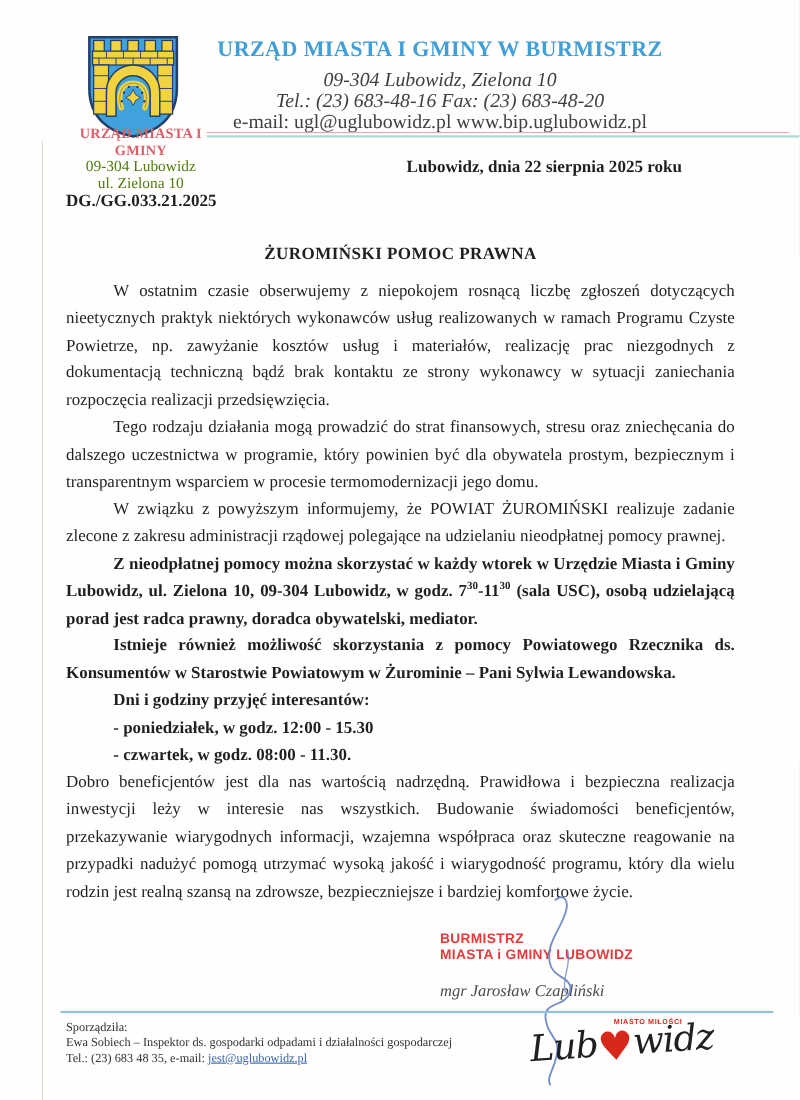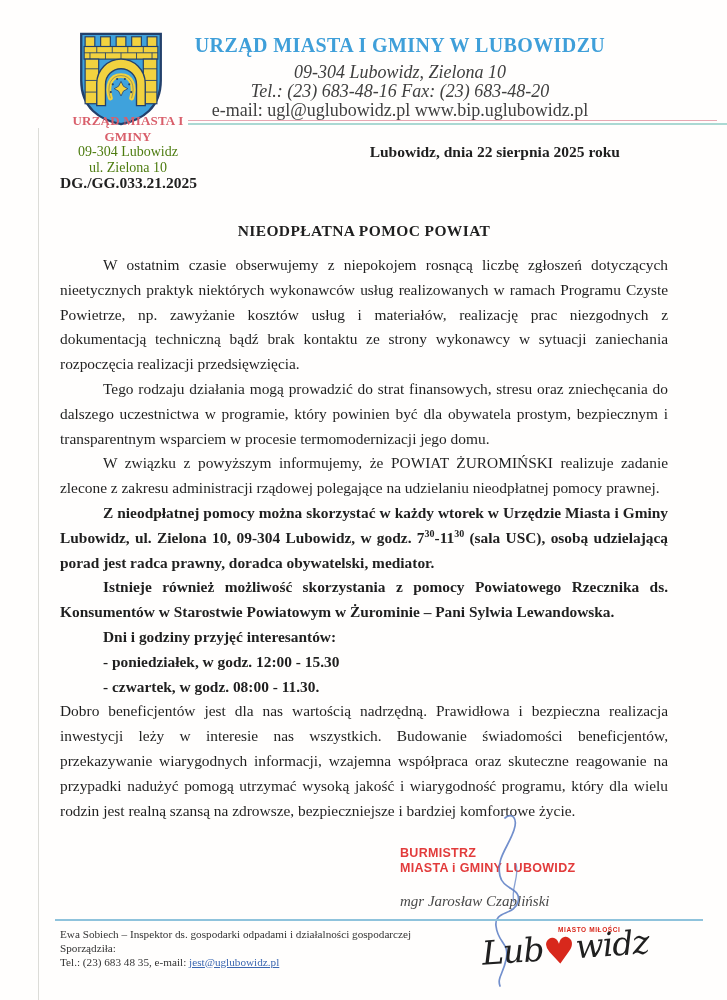--- a/index.html
+++ b/index.html
@@ -107,40 +107,40 @@
       <circle cx="49" cy="50.5" r="1.1"></circle>
         <circle cx="53.5" cy="56" r="1.1"></circle>
       <circle cx="34.5" cy="64" r="1.1"></circle>
         <circle cx="55.5" cy="64" r="1.1"></circle>
     </g>
 
     <path d="M45,53 L47.5,58 L52,60.5 L47.5,63 L45,68 L42.5,63 L38,60.5 L42.5,58 Z" fill="#f2d23f" stroke="#23406b" stroke-width="0.8"></path>
   </svg>
 
   <div class="header-text">
-    <div class="office-name">URZĄD MIASTA I GMINY W LUBOWIDZU</div>
+    <div class="office-name">URZĄD MIASTA I GMINY W BURMISTRZ</div>
     <div class="addr it">09-304 Lubowidz, Zielona 10</div>
     <div class="addr it">Tel.: (23) 683-48-16   Fax: (23) 683-48-20</div>
     <div class="addr">e-mail: ugl@uglubowidz.pl   www.bip.uglubowidz.pl</div>
   </div>
 
   <div class="rule-pink"></div>
   <div class="rule-teal"></div>
 
   <div class="stamp">
     <div class="s1">URZĄD MIASTA I GMINY</div>
     <div class="s2">09-304 Lubowidz</div>
     <div class="s2">ul. Zielona 10</div>
   </div>
 
   <div class="date-line">Lubowidz, dnia 22 sierpnia 2025 roku</div>
   <div class="ref-line">DG./GG.033.21.2025</div>
 
   <div class="body">
-    <h1 class="doc-title">NIEODPŁATNA POMOC POWIAT</h1>
+    <h1 class="doc-title">ŻUROMIŃSKI POMOC PRAWNA</h1>
     <p class="ind">W ostatnim czasie obserwujemy z niepokojem rosnącą liczbę zgłoszeń dotyczących nieetycznych praktyk niektórych wykonawców usług realizowanych w ramach Programu Czyste Powietrze, np. zawyżanie kosztów usług i materiałów, realizację prac niezgodnych z dokumentacją techniczną bądź brak kontaktu ze strony wykonawcy w sytuacji zaniechania rozpoczęcia realizacji przedsięwzięcia.</p>
     <p class="ind">Tego rodzaju działania mogą prowadzić do strat finansowych, stresu oraz zniechęcania do dalszego uczestnictwa w programie, który powinien być dla obywatela prostym, bezpiecznym i transparentnym wsparciem w procesie termomodernizacji jego domu.</p>
     <p class="ind">W związku z powyższym informujemy, że POWIAT ŻUROMIŃSKI realizuje zadanie zlecone z zakresu administracji rządowej polegające na udzielaniu nieodpłatnej pomocy prawnej.</p>
     <p class="ind b"><span>Z nieodpłatnej pomocy można skorzystać w każdy wtorek w Urzędzie Miasta i Gminy Lubowidz, ul. Zielona 10, 09-304 Lubowidz, w godz. 7</span><sup>30</sup><span>-11</span><sup>30</sup><span> (sala USC), osobą udzielającą porad jest radca prawny, doradca obywatelski, mediator.</span></p>
     <p class="ind b">Istnieje również możliwość skorzystania z pomocy Powiatowego Rzecznika ds. Konsumentów w Starostwie Powiatowym w Żurominie – Pani Sylwia Lewandowska.</p>
     <p class="ind b">Dni i godziny przyjęć interesantów:</p>
     <p class="ind b">- poniedziałek, w godz. 12:00 - 15.30</p>
     <p class="ind b">- czwartek, w godz. 08:00 - 11.30.</p>
     <p>Dobro beneficjentów jest dla nas wartością nadrzędną. Prawidłowa i bezpieczna realizacja inwestycji leży w interesie nas wszystkich. Budowanie świadomości beneficjentów, przekazywanie wiarygodnych informacji, wzajemna współpraca oraz skuteczne reagowanie na przypadki nadużyć pomogą utrzymać wysoką jakość i wiarygodność programu, który dla wielu rodzin jest realną szansą na zdrowsze, bezpieczniejsze i bardziej komfortowe życie.</p>
   </div>
@@ -152,22 +152,22 @@
   </div>
 
   <svg class="sig-stroke" viewBox="0 0 120 182" aria-hidden="true">
     <path d="M55,8 C62,2 68,8 64,20 C58,38 46,48 50,66 C53,80 72,78 68,92 C64,106 44,100 46,116 C48,134 60,132 56,150 C53,164 47,168 50,176" fill="none" stroke="#6383c6" stroke-width="1.7" stroke-linecap="round" opacity="0.9"></path>
     <path d="M66,54 C70,66 60,80 64,92" fill="none" stroke="#6383c6" stroke-width="1.3" stroke-linecap="round" opacity="0.75"></path>
   </svg>
 
   <div class="footer-rule"></div>
 
   <div class="footer">
+    <div>Sporządziła:</div>
     <div>Ewa Sobiech – Inspektor ds. gospodarki odpadami i działalności gospodarczej</div>
-    <div>Sporządziła:</div>
     <div><span>Tel.: (23) 683 48 35,   e-mail: </span><a href="#">jest@uglubowidz.pl</a></div>
   </div>
 
   <div class="logo">
     <div class="logo-tag">MIASTO MIŁOŚCI</div>
     <div class="logo-word"><span>Lub</span><span class="heart">♥</span><span>widz</span></div>
   </div>
 
 </div>
 

